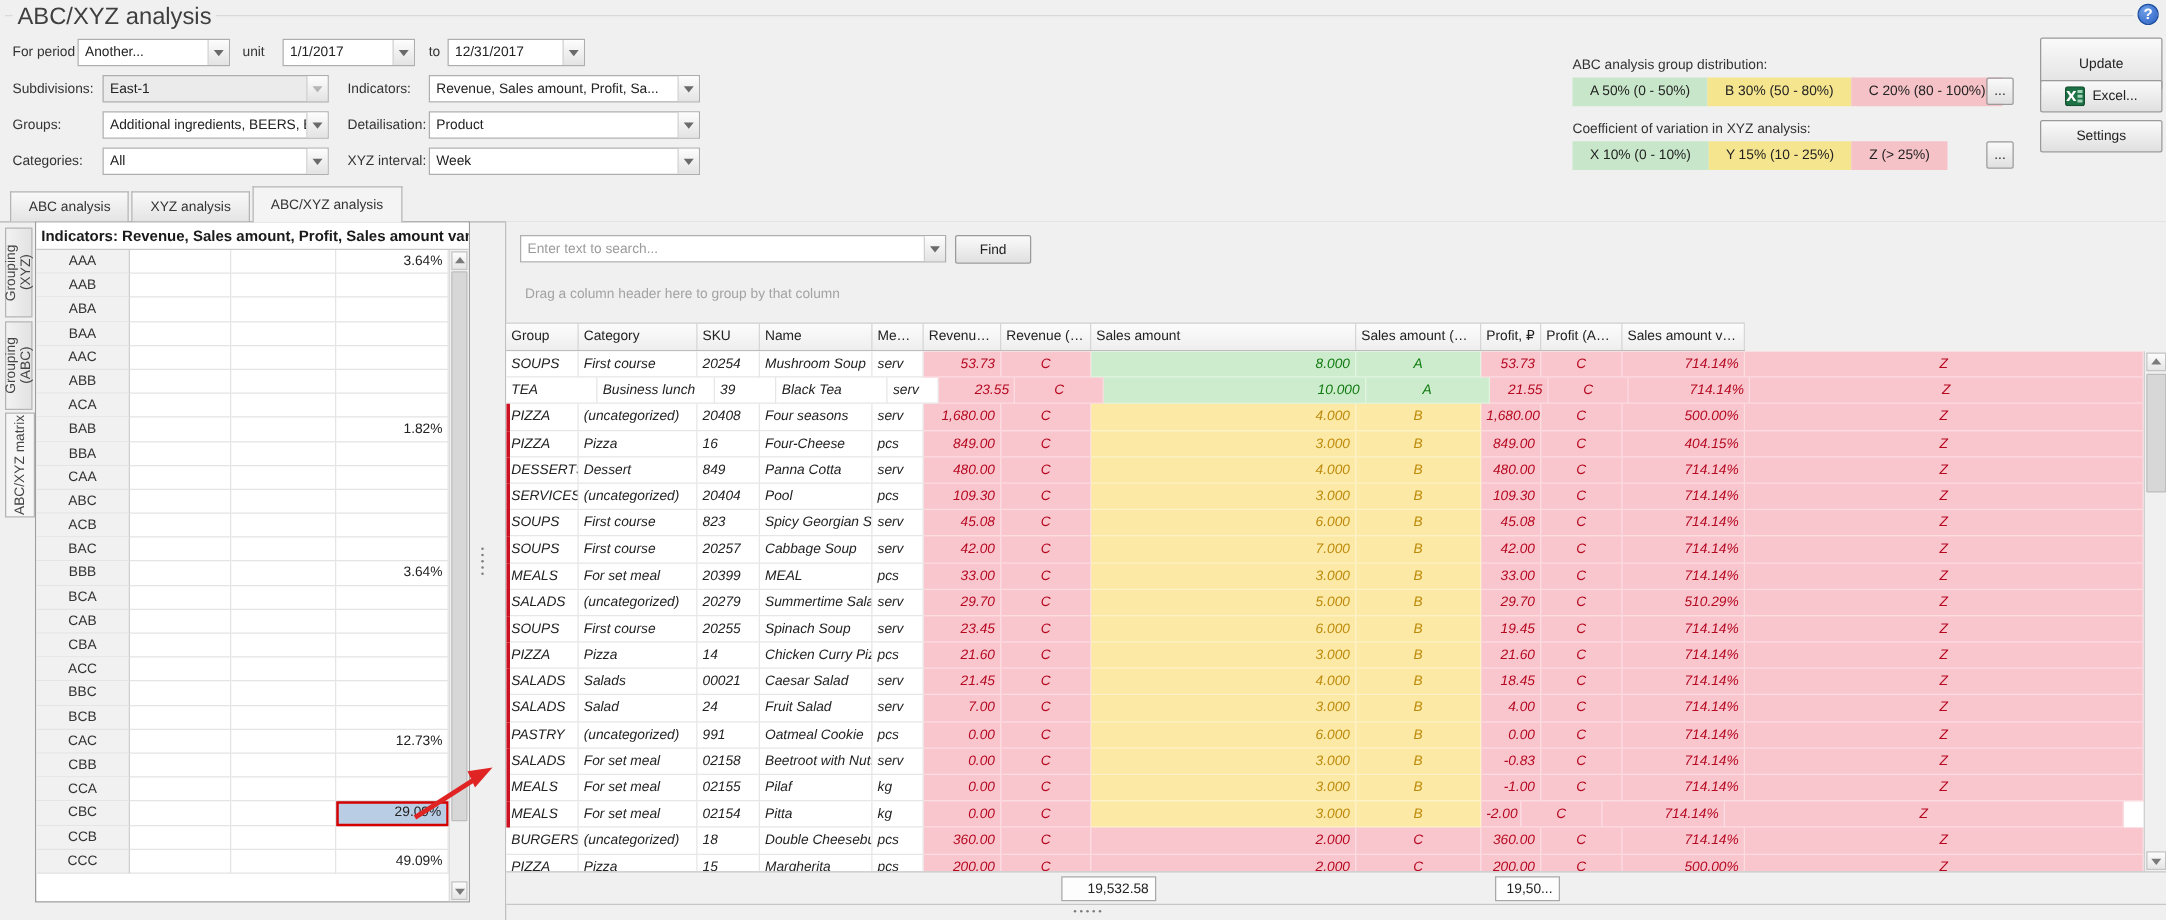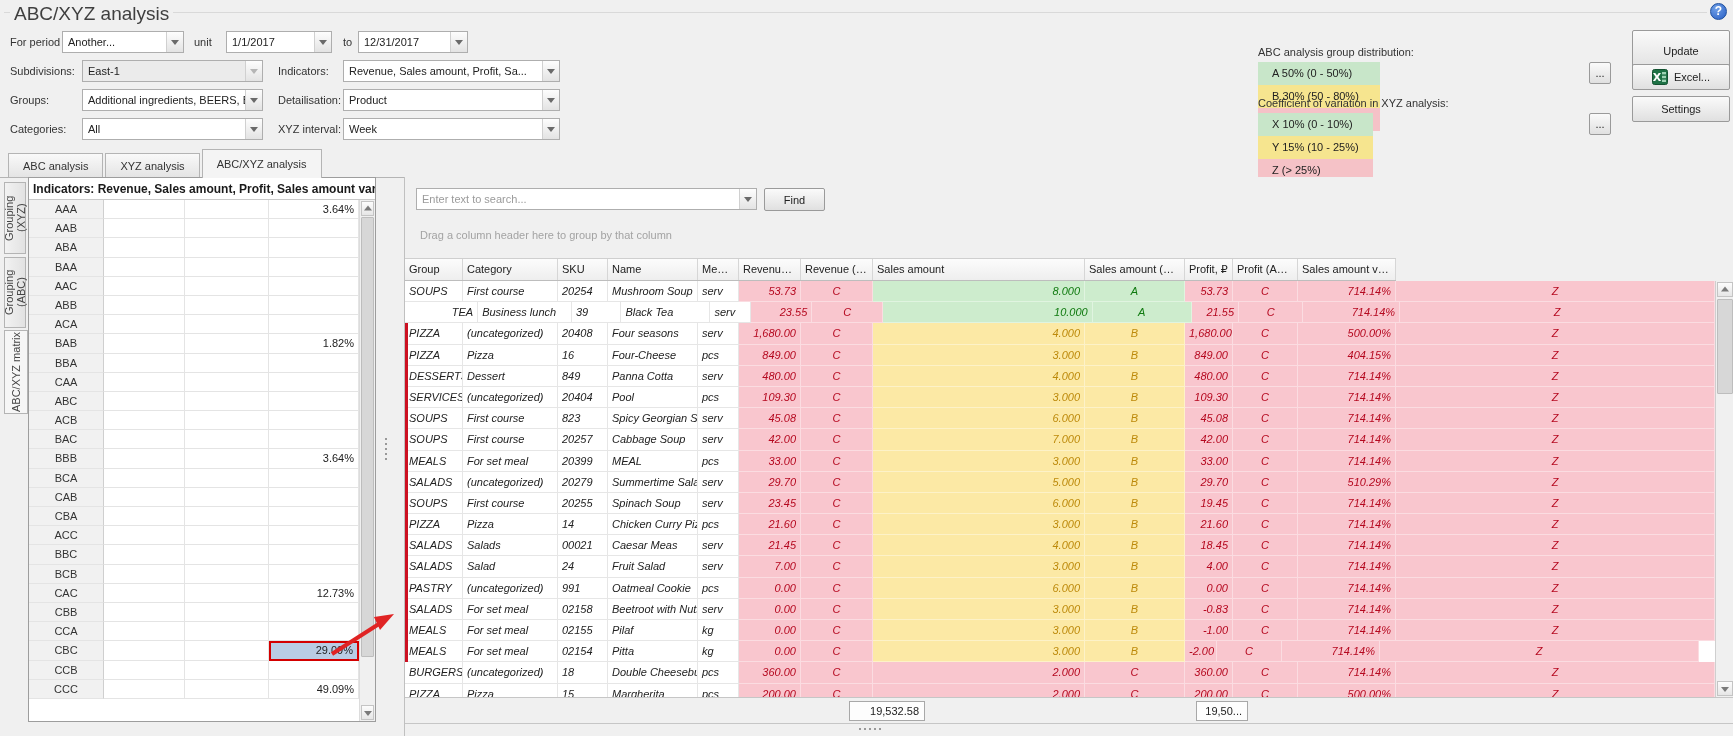--- a/index.html
+++ b/index.html
@@ -18,21 +18,21 @@
   .combo { position:absolute; height:22px; background:#fff; border:1px solid #aeaeae; display:flex; align-items:center; }
   .combo .val { flex:1; padding:0 5px; white-space:nowrap; overflow:hidden; }
   .combo .arr { width:17px; align-self:stretch; border-left:1px solid #d0d0d0;
     background:linear-gradient(#fdfdfd,#e3e3e3); display:flex; align-items:center; justify-content:center; }
   .combo .arr i { width:0; height:0; border-left:4px solid transparent; border-right:4px solid transparent; border-top:5px solid #6a6a6a; }
   .combo.disabled { background:#ebebeb; }
   .combo.disabled .arr i { border-top-color:#b5b5b5; }
   .btn { position:absolute; background:linear-gradient(#fafafa,#e0e0e0); border:1px solid #9a9a9a;
     border-radius:2px; text-align:center; color:#222; cursor:pointer; display:flex; align-items:center; justify-content:center; gap:6px;}
   .legend-title { position:absolute; white-space:nowrap; color:#333; }
-  .badge-row { position:absolute; display:flex;flex-direction:column; }
+  .badge-row { position:absolute; display:flex; }
   .badge { height:23px; line-height:23px; padding:0 14px; white-space:nowrap; }
   .b-green { background:#c8e6c9; }
   .b-yellow { background:#f6e58f; }
   .b-pink { background:#f5c2c7; }
   .dots-btn { width:22px; height:22px; line-height:18px; }
   
   .tab-strip { position:absolute; left:8px; top:148px; height:29px; display:flex; align-items:flex-end; z-index:3; }
   .tab { height:24px; line-height:24px; padding:0 14px; background:linear-gradient(#f9f9f9,#e4e4e4);
     border:1px solid #b4b4b4; border-bottom:none; margin-right:2px; color:#333; cursor:pointer; }
   .tab.active { height:29px; line-height:29px; background:#f4f4f4; position:relative; top:1px; }
@@ -433,21 +433,21 @@
         <div class="c pink num" style="width: 62px;">53.73</div>
         <div class="c pink ctr" style="width: 72px;">C</div>
         <div class="c green num" style="width: 212px;">8.000</div>
         <div class="c green ctr" style="width: 100px;">A</div>
         <div class="c pink num" style="width: 48px;">53.73</div>
         <div class="c pink ctr" style="width: 65px;">C</div>
         <div class="c pink num" style="width: 98px;">714.14%</div>
         <div class="c pink ctr" style="width: 319px;">Z</div>
       </div>
       <div class="g-row">
-        <div class="c " style="width: 74px; text-align: right;">TEA</div>
+        <div class="c " style="width: 74px;">TEA</div>
         <div class="c " style="width: 95px;">Business lunch</div>
         <div class="c " style="width: 50px;">39</div>
         <div class="c " style="width: 90px;">Black Tea</div>
         <div class="c " style="width: 41px;">serv</div>
         <div class="c pink num" style="width: 62px;">23.55</div>
         <div class="c pink ctr" style="width: 72px;">C</div>
         <div class="c green num" style="width: 212px;">10.000</div>
         <div class="c green ctr" style="width: 100px;">A</div>
         <div class="c pink num" style="width: 48px;">21.55</div>
         <div class="c pink ctr" style="width: 65px;">C</div>
@@ -601,21 +601,21 @@
         <div class="c yellow ctr" style="width: 100px;">B</div>
         <div class="c pink num" style="width: 48px;">21.60</div>
         <div class="c pink ctr" style="width: 65px;">C</div>
         <div class="c pink num" style="width: 98px;">714.14%</div>
         <div class="c pink ctr" style="width: 319px;">Z</div>
       </div>
       <div class="g-row striped">
         <div class="c " style="width: 58px;">SALADS</div>
         <div class="c " style="width: 95px;">Salads</div>
         <div class="c " style="width: 50px;">00021</div>
-        <div class="c " style="width: 90px;">Caesar Meas</div>
+        <div class="c " style="width: 90px;">Caesar Salad</div>
         <div class="c " style="width: 41px;">serv</div>
         <div class="c pink num" style="width: 62px;">21.45</div>
         <div class="c pink ctr" style="width: 72px;">C</div>
         <div class="c yellow num" style="width: 212px;">4.000</div>
         <div class="c yellow ctr" style="width: 100px;">B</div>
         <div class="c pink num" style="width: 48px;">18.45</div>
         <div class="c pink ctr" style="width: 65px;">C</div>
         <div class="c pink num" style="width: 98px;">714.14%</div>
         <div class="c pink ctr" style="width: 319px;">Z</div>
       </div>

